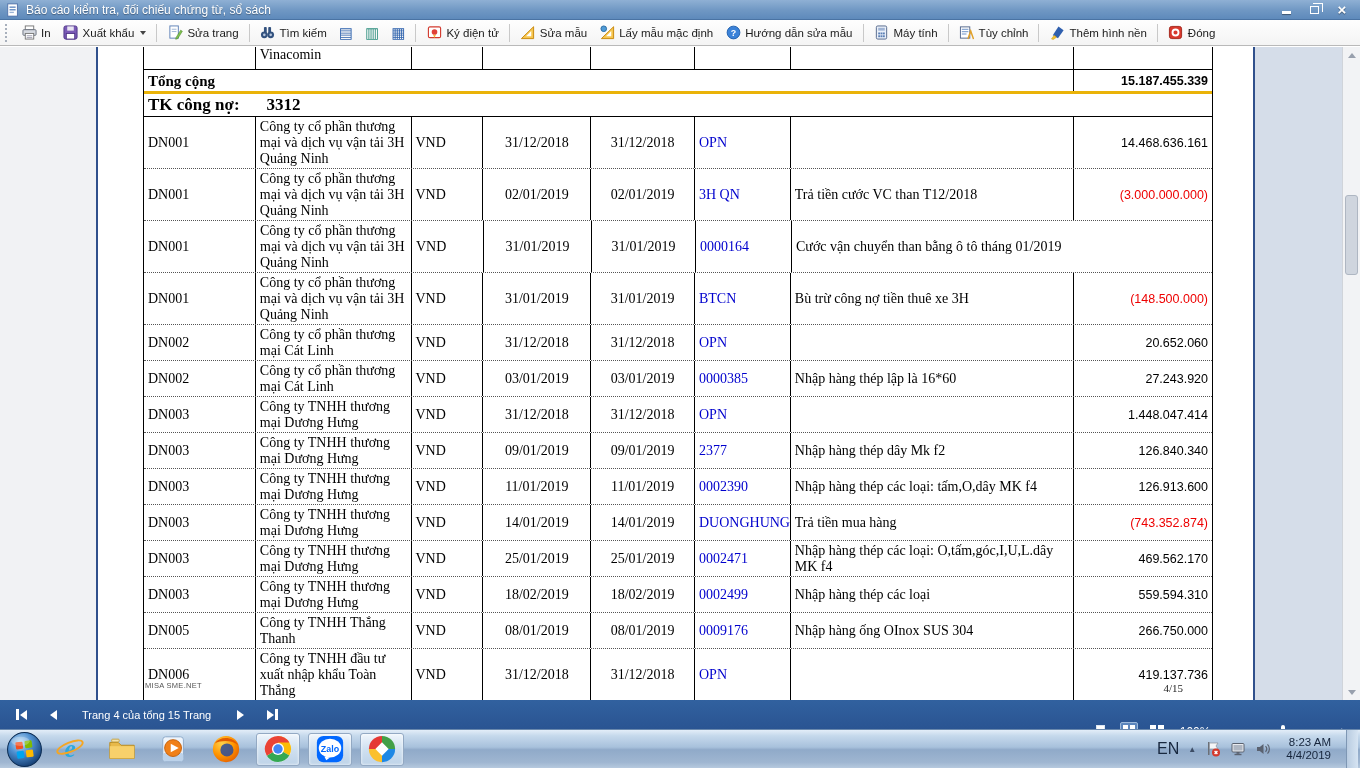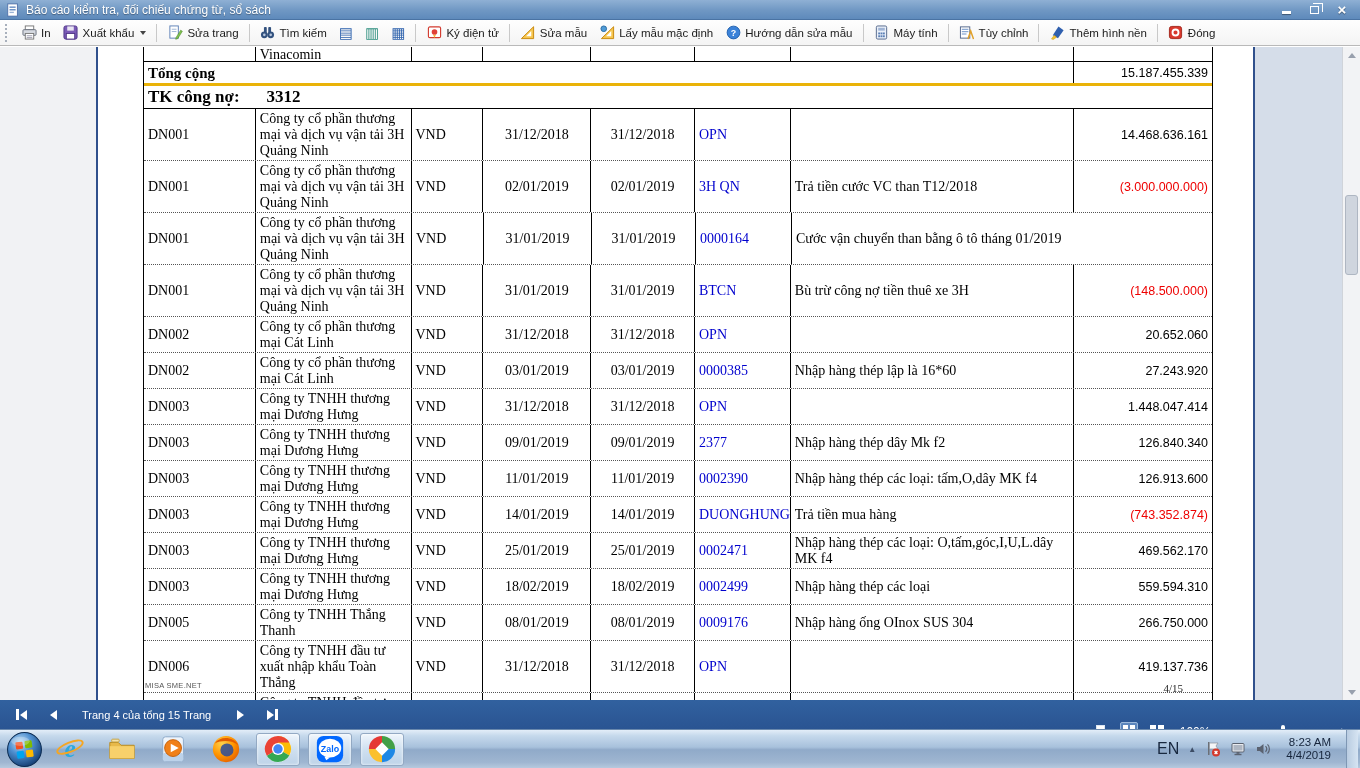--- a/index.html
+++ b/index.html
@@ -52,25 +52,25 @@
   .cell:last-child { border-right:none; }
   .c-code { width:112px; }
   .c-company { width:156px; align-items:flex-start; padding-top:2px; }
   .c-cur { width:72px; }
   .c-d1 { width:108px; justify-content:center; }
   .c-d2 { width:104px; justify-content:center; }
   .c-doc { width:96px; color:#0000cd; cursor:pointer; }
   .c-desc { width:284px; }
   .c-amt { width:138px; justify-content:flex-end; font-family:"Liberation Sans",sans-serif; font-size:12.5px; }
   .c-amt.neg { color:#ee0000; }
-  .row-partial { min-height:15px; height:15px; border-bottom:1px solid #000; }
+  .row-partial { min-height:15px; height:23px; border-bottom:1px solid #000; }
   .row-partial .cell { align-items:flex-start; padding-top:0; }
   .row-total { min-height:24px; height:24px; border-bottom:3px solid #eab308; font-weight:bold; }
   .row-total .lab { width:932px; font-size:15px; }
-  .row-total .c-amt { font-weight:normal; }
+  .row-total .c-amt { font-weight:bold; }
   .row-section { min-height:23px; height:23px; border-bottom:1px solid #000; font-weight:bold; font-size:17px; }
   .row-section .cell { width:1070px; border-right:none; }
   .row-section .acct { margin-left:27px; }
 
   .pfooter-brand { position:absolute; left:47px; bottom:10px; font-size:7.5px; color:#555; letter-spacing:.3px; }
   .pfooter-page { position:absolute; right:70px; bottom:6px; font-family:"Liberation Serif",serif; font-size:11px; color:#222; }
 
   
   .statusbar { position:absolute; top:700px; left:0; right:0; height:29px; background:linear-gradient(#31619f,#2a5492);
     display:flex; align-items:center; color:#fff; }

